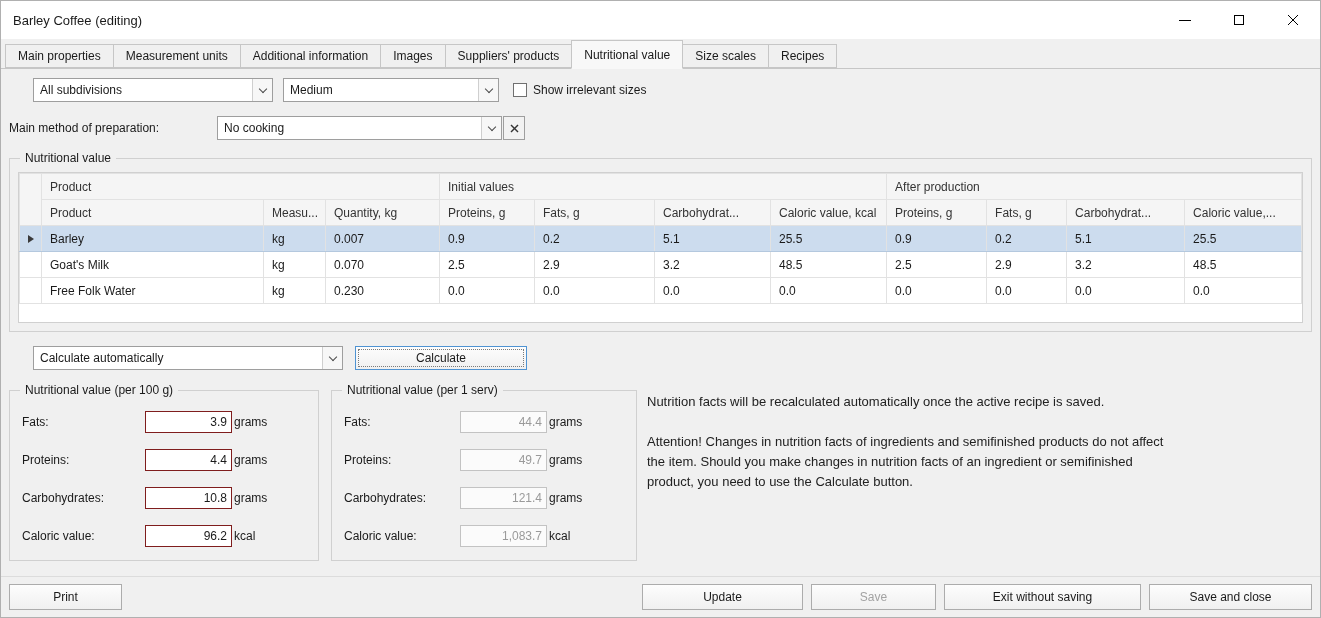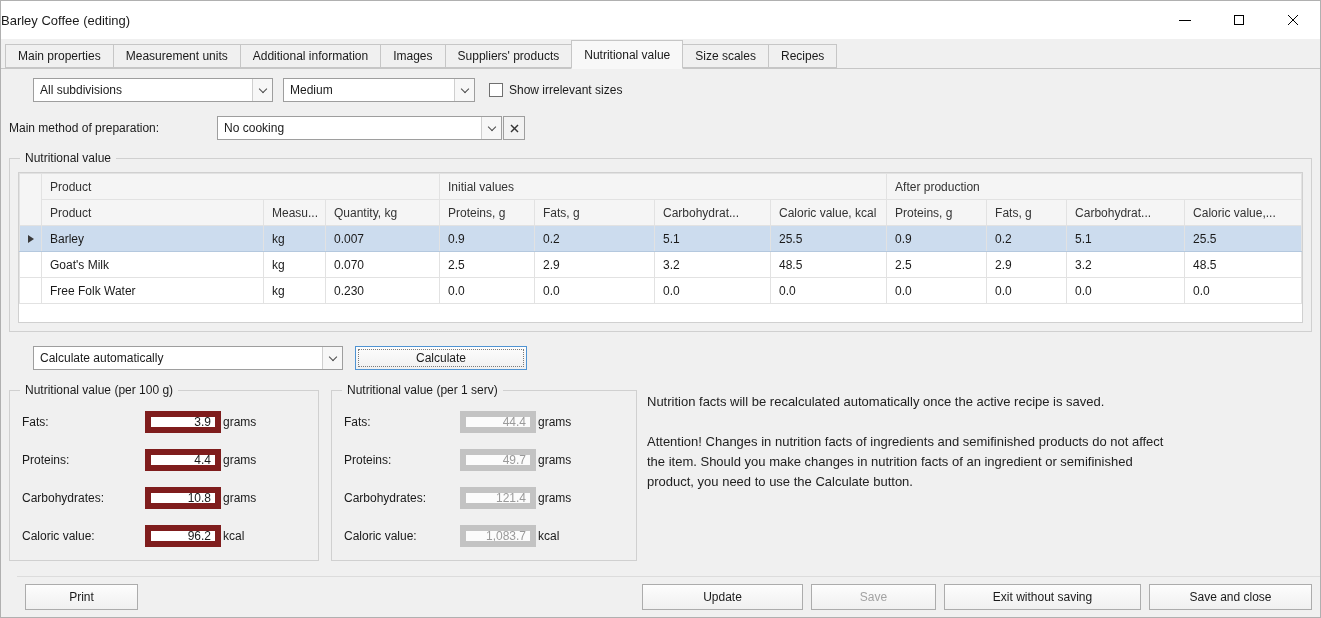--- a/index.html
+++ b/index.html
@@ -14,21 +14,21 @@
     width: 1321px; height: 618px;
     border: 1px solid #b0b0b0;
     background: #f0f0f0;
     display: flex; flex-direction: column;
     overflow: hidden;
   }
   
   .titlebar {
     height: 38px; background: #ffffff;
     display: flex; align-items: center;
-    flex: 0 0 auto;
+    padding-left: 12px; flex: 0 0 auto;
     font-size: 13px;
   }
   .win-controls { margin-left: auto; display: flex; height: 100%; }
   .win-btn { width: 54px; display: flex; align-items: center; justify-content: center; cursor: default; }
   .ico-min { width: 12px; height: 1px; background: #000; display: block; }
   .ico-max { width: 10px; height: 10px; border: 1px solid #000; display: block; }
   
   .tabstrip {
     display: flex; align-items: flex-end;
     background: #f0f0f0;
@@ -117,31 +117,31 @@
   }
   
   .panels { display: flex; margin-top: 20px; align-items: flex-start; }
   .value-group { height: 171px; padding: 20px 10px 10px 12px; }
   .per100 { width: 310px; }
   .perserv { width: 306px; margin-left: 12px; }
   .field-row { display: flex; align-items: center; margin-bottom: 16px; height: 22px; }
   .field-label { width: 123px; }
   .perserv .field-label { width: 116px; }
   .field-input {
-    width: 76px; height: 22px; border: 6px solid #7f1d1d; background: #fff;
+    width: 87px; height: 22px; border: 1px solid #7f1d1d; background: #fff;
     text-align: right; padding: 0 4px; font: inherit; color: #1a1a1a;
   }
   .field-input:disabled { color: #9a9a9a; background: #fbfbfb; border-color: #c3c3c3; }
   .field-unit { margin-left: 2px; }
   .info-panel { margin-left: 10px; width: 530px; font-size: 13px; line-height: 1.55; color: #222; padding-top: 2px; }
   .info-panel p + p { margin-top: 20px; }
   
   .footer {
     flex: 0 0 auto; height: 41px; border-top: 1px solid #dcdcdc;
-    display: flex; align-items: center; padding: 0 8px; margin-left: 16px;
+    display: flex; align-items: center; padding: 0 8px;
   }
   .btn-print { width: 113px; }
   .right-group { margin-left: auto; display: flex; gap: 8px; }
   .btn-update { width: 161px; }
   .btn-save { width: 125px; color: #a3a3a3; }
   .btn-exit { width: 197px; }
   .btn-save-close { width: 163px; }
 </style>
 </head>
 <body>
@@ -179,21 +179,21 @@
 
   <div class="content">
 
     <div class="row filter-row">
       <div class="combo" style="width:240px">
         <span class="combo-text">All subdivisions</span>
         <span class="combo-btn">
           <span class="chev"></span>
         </span>
       </div>
-      <div class="combo" style="width:192px; margin-left:10px">
+      <div class="combo" style="width:216px; margin-left:10px">
         <span class="combo-text">Medium</span>
         <span class="combo-btn">
           <span class="chev"></span>
         </span>
       </div>
       <span class="checkbox" style="margin-left:14px"></span>
       <span class="cb-label">Show irrelevant sizes</span>
     </div>
 
     <div class="row prep-row">

